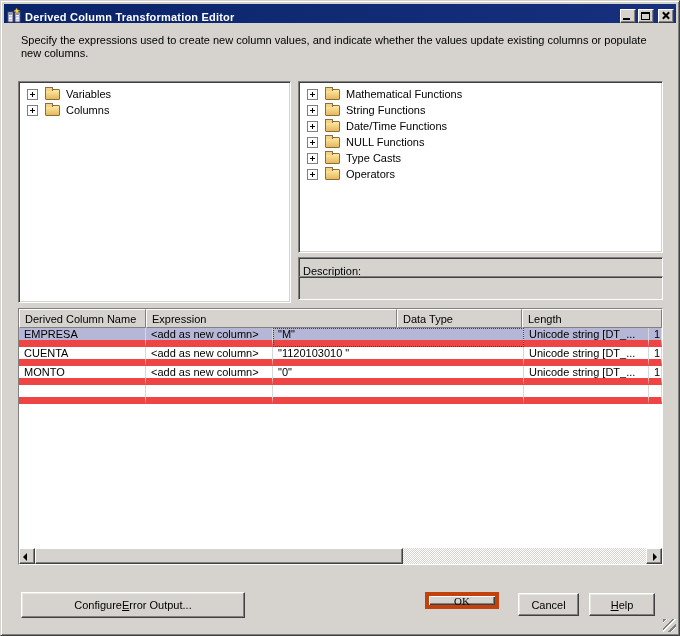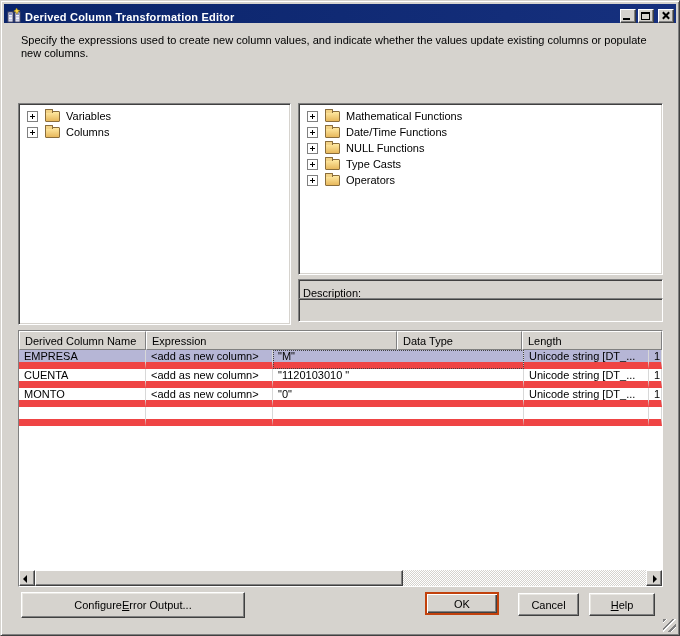--- a/index.html
+++ b/index.html
@@ -41,21 +41,20 @@
 
   
   .instructions {
     position:absolute; left:20px; top:33px; width:648px; line-height:13px;
   }
 
   
   .sunken {
     border:1px solid; border-color:#808080 #ffffff #ffffff #808080;
     box-shadow: inset 1px 1px 0 #404040, inset -1px -1px 0 #d6d3ce;
-    margin-top: 22px;
   }
   .tree { position:absolute; background:#fff; overflow:hidden; padding:4px 0 0 6px; }
   .tree-left  { left:17px;  top:80px; width:273px; height:222px; }
   .tree-right { left:297px; top:80px; width:365px; height:172px; }
   .tree-item { display:flex; align-items:center; height:16px; cursor:default; }
   .expand-box {
     width:11px; height:11px; background:#fff; border:1px solid #808080;
     position:relative; margin-left:2px; flex:0 0 auto;
   }
   .expand-box::before { content:""; position:absolute; left:2px; top:4px; width:5px; height:1px; background:#000; }
@@ -130,23 +129,24 @@
   
   .btn {
     position:absolute; background:#d6d3ce; font-size:11px;
     border:1px solid; border-color:#ffffff #404040 #404040 #ffffff;
     box-shadow: inset -1px -1px 0 #808080, inset 1px 1px 0 #e9e7e2;
     display:flex; align-items:center; justify-content:center;
     font-family:"Liberation Sans","DejaVu Sans",sans-serif; cursor:default;
   }
   .btn-config { left:20px; top:591px; width:224px; height:26px; }
   .btn-ok {
-    left:424px; top:591px; width:74px; height:23px;
-    border:2px solid #c2410c;
+    left:424px; top:591px; width:74px; height:17px;
+    border:4px solid #c2410c;
     box-shadow: inset 1px 1px 0 #ffffff, inset -1px -1px 0 #404040, inset -2px -2px 0 #808080;
+    font-family: Liberation Serif, serif;
   }
   .btn-cancel { left:517px; top:592px; width:61px; height:23px; }
   .btn-help   { left:588px; top:592px; width:66px; height:23px; }
   .u { text-decoration:underline; }
 
   .resize-grip {
     position:absolute; right:3px; bottom:3px; width:13px; height:13px;
     background:
       repeating-linear-gradient(-45deg, transparent 0 3px, #ffffff 3px 4px, #808080 4px 6px);
   }
@@ -197,20 +197,25 @@
 
   <div class="tree tree-right sunken">
     <div class="tree-item">
       <span class="expand-box"></span>
       <span class="folder-icon"></span>
       <span class="tree-label">Mathematical Functions</span>
     </div>
     <div class="tree-item">
       <span class="expand-box"></span>
       <span class="folder-icon"></span>
+      <span class="tree-label">String Functions</span>
+    </div>
+    <div class="tree-item">
+      <span class="expand-box"></span>
+      <span class="folder-icon"></span>
       <span class="tree-label">Date/Time Functions</span>
     </div>
     <div class="tree-item">
       <span class="expand-box"></span>
       <span class="folder-icon"></span>
       <span class="tree-label">NULL Functions</span>
     </div>
     <div class="tree-item">
       <span class="expand-box"></span>
       <span class="folder-icon"></span>

